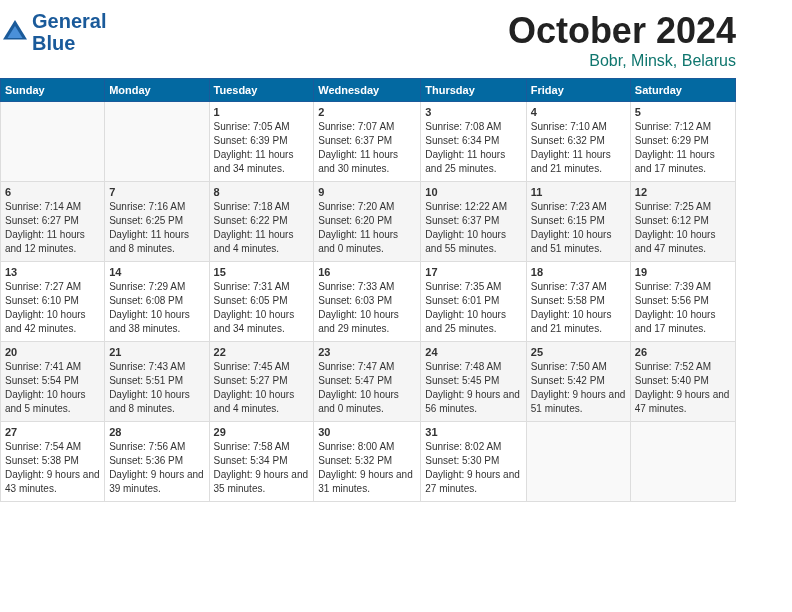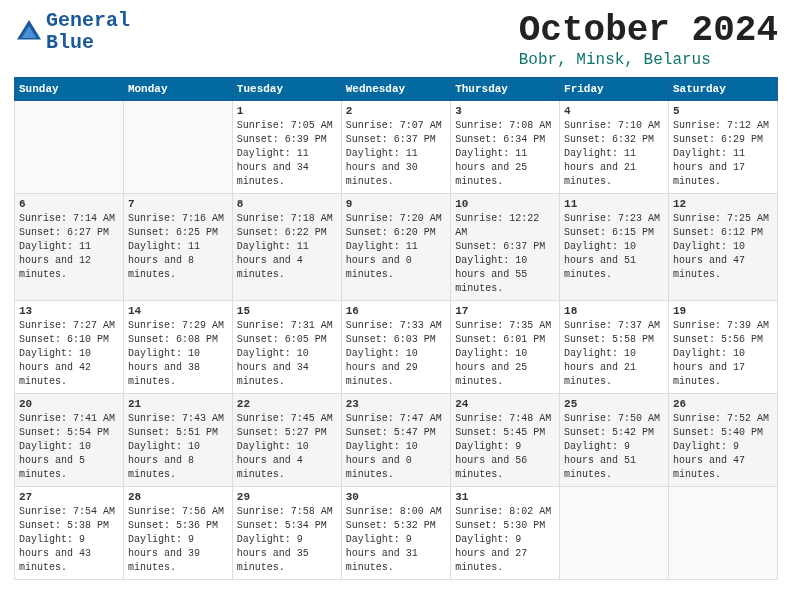--- a/index.html
+++ b/index.html
@@ -4,23 +4,22 @@
   <style>
     * { box-sizing: border-box; margin: 0; padding: 0; }
     body {
       font-family: Arial, sans-serif;
       background: #fff;
       width: 792px;
       height: 612px;
       overflow: hidden;
     }
     .container {
-      width: 792px;
-      padding: 10px 14px;
-      font-family: Liberation Mono, monospace;
+      width: 736px;
+      padding: 10px 0;
     }
     .header {
       display: flex;
       justify-content: space-between;
       align-items: flex-start;
       margin-bottom: 8px;
     }
     .logo {
       display: flex;
       align-items: center;
@@ -33,20 +32,21 @@
     }
     .logo-text span {
       color: #1a5a9a;
     }
     .logo-icon {
       width: 30px;
       height: 30px;
       margin-right: 2px;
     }
     .title-block {
+      text-align: right;
     }
     .month-title {
       font-size: 36px;
       font-weight: bold;
       color: #222;
     }
     .location {
       font-size: 16px;
       color: #0f766e;
     }

